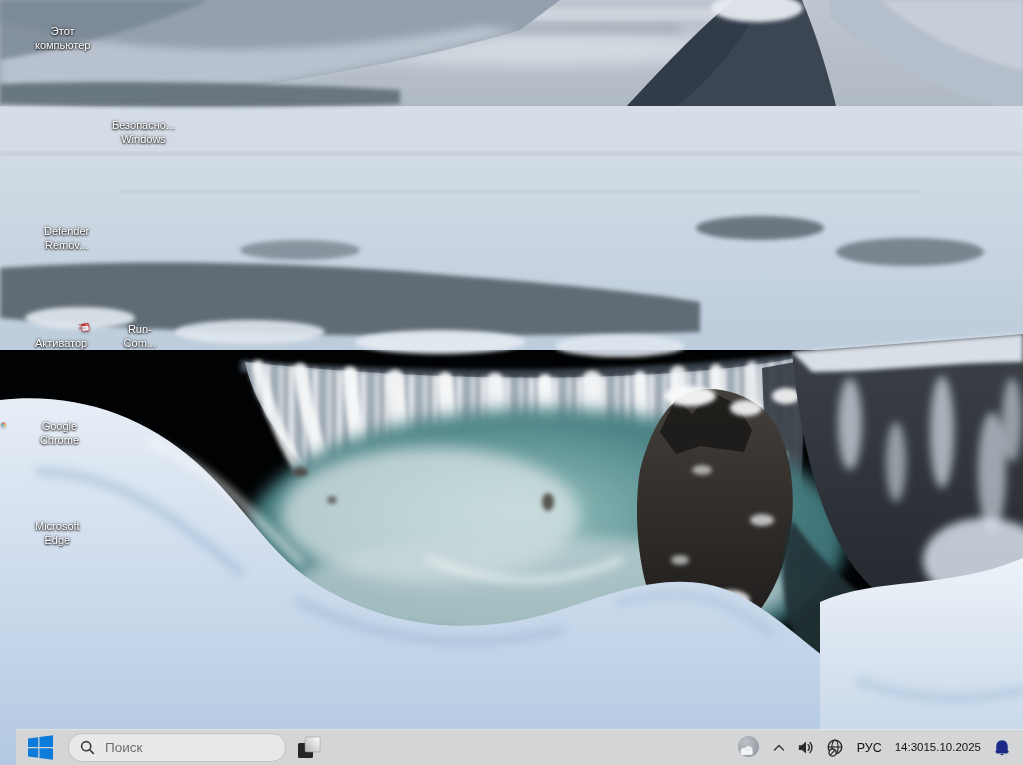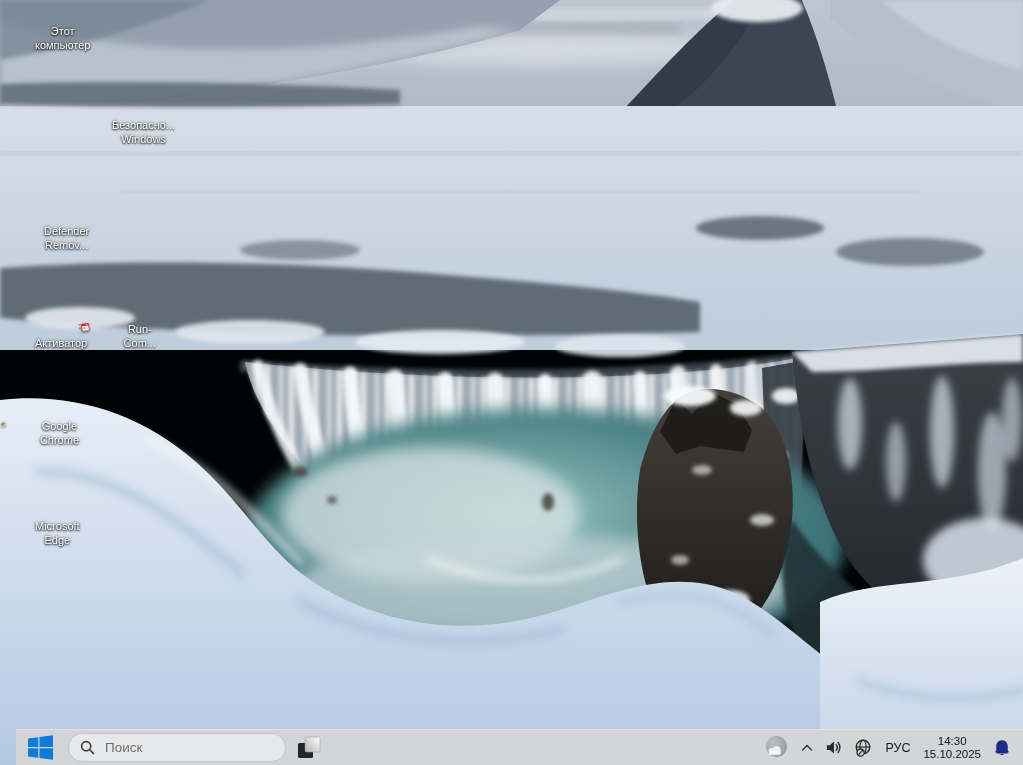--- a/index.html
+++ b/index.html
@@ -31,21 +31,21 @@
   #searchBox{position:relative;margin-left:8px;width:216px;height:27px;background:#e7e8e9;
              border:1px solid #c2c3c5;border-radius:14px;display:flex;align-items:center;}
   #searchBox svg{margin-left:11px;flex:0 0 auto;}
   #searchBox input{flex:1;border:none;outline:none;background:transparent;margin-left:8px;
                    font-family:"Liberation Sans",sans-serif;font-size:13.5px;color:#333;width:140px;}
   #searchBox input::placeholder{color:#6f6f6f;opacity:1;}
   #taskview{width:38px;margin-left:4px;}
   #tray{margin-left:auto;display:flex;align-items:center;height:100%;padding-right:6px;}
   .tray-item{display:flex;align-items:center;justify-content:center;height:100%;padding:0 5px;}
   #langBtn{font-size:12.5px;color:#151515;padding:8px 7px;}
-  #clock{display:flex;flex-direction:column;align-items:center;justify-content:center;
+  #clock{display:flex;flex-direction:row;align-items:center;justify-content:center;
          font-size:11.5px;line-height:13px;color:#111;padding:0 6px;white-space:nowrap;}
 </style>
 </head>
 <body>
 
 <div id="screen">
 
   <svg id="wallpaper" viewBox="0 0 1023 765" preserveAspectRatio="none">
     <defs>
       <linearGradient id="skyG" x1="0" y1="0" x2="0" y2="1">

